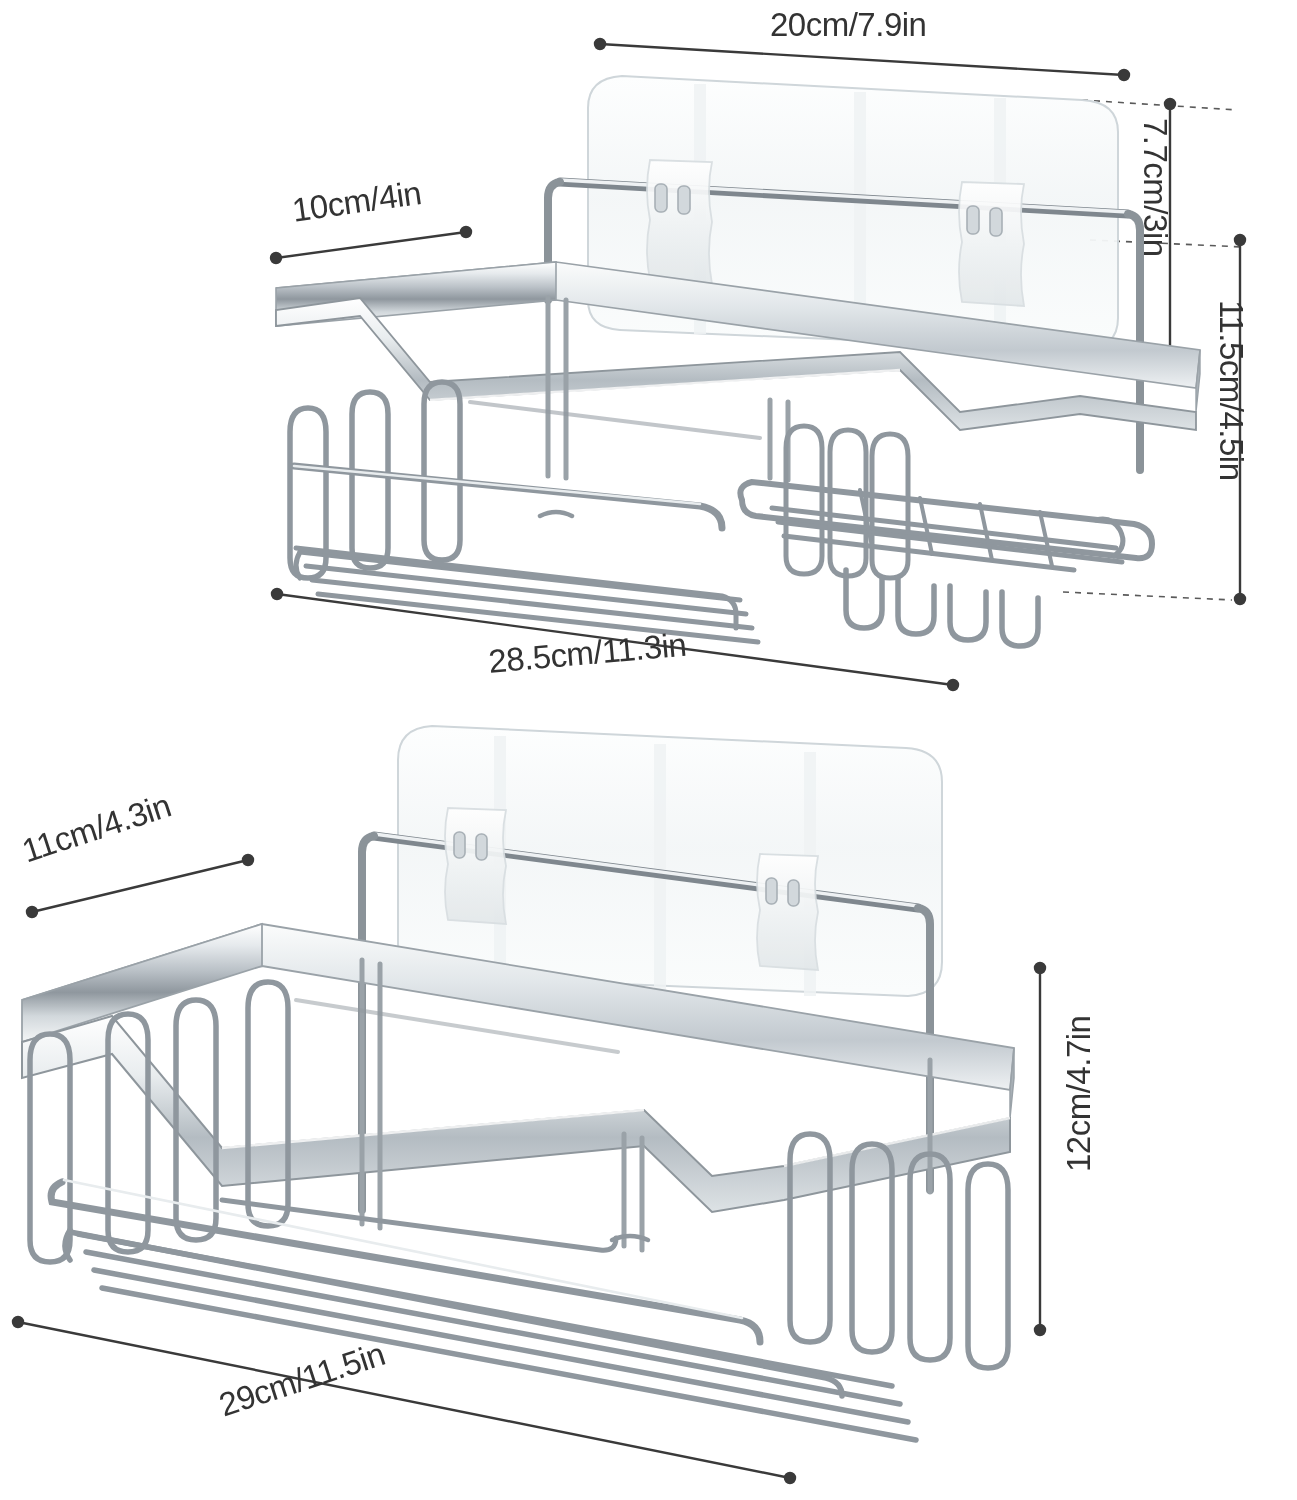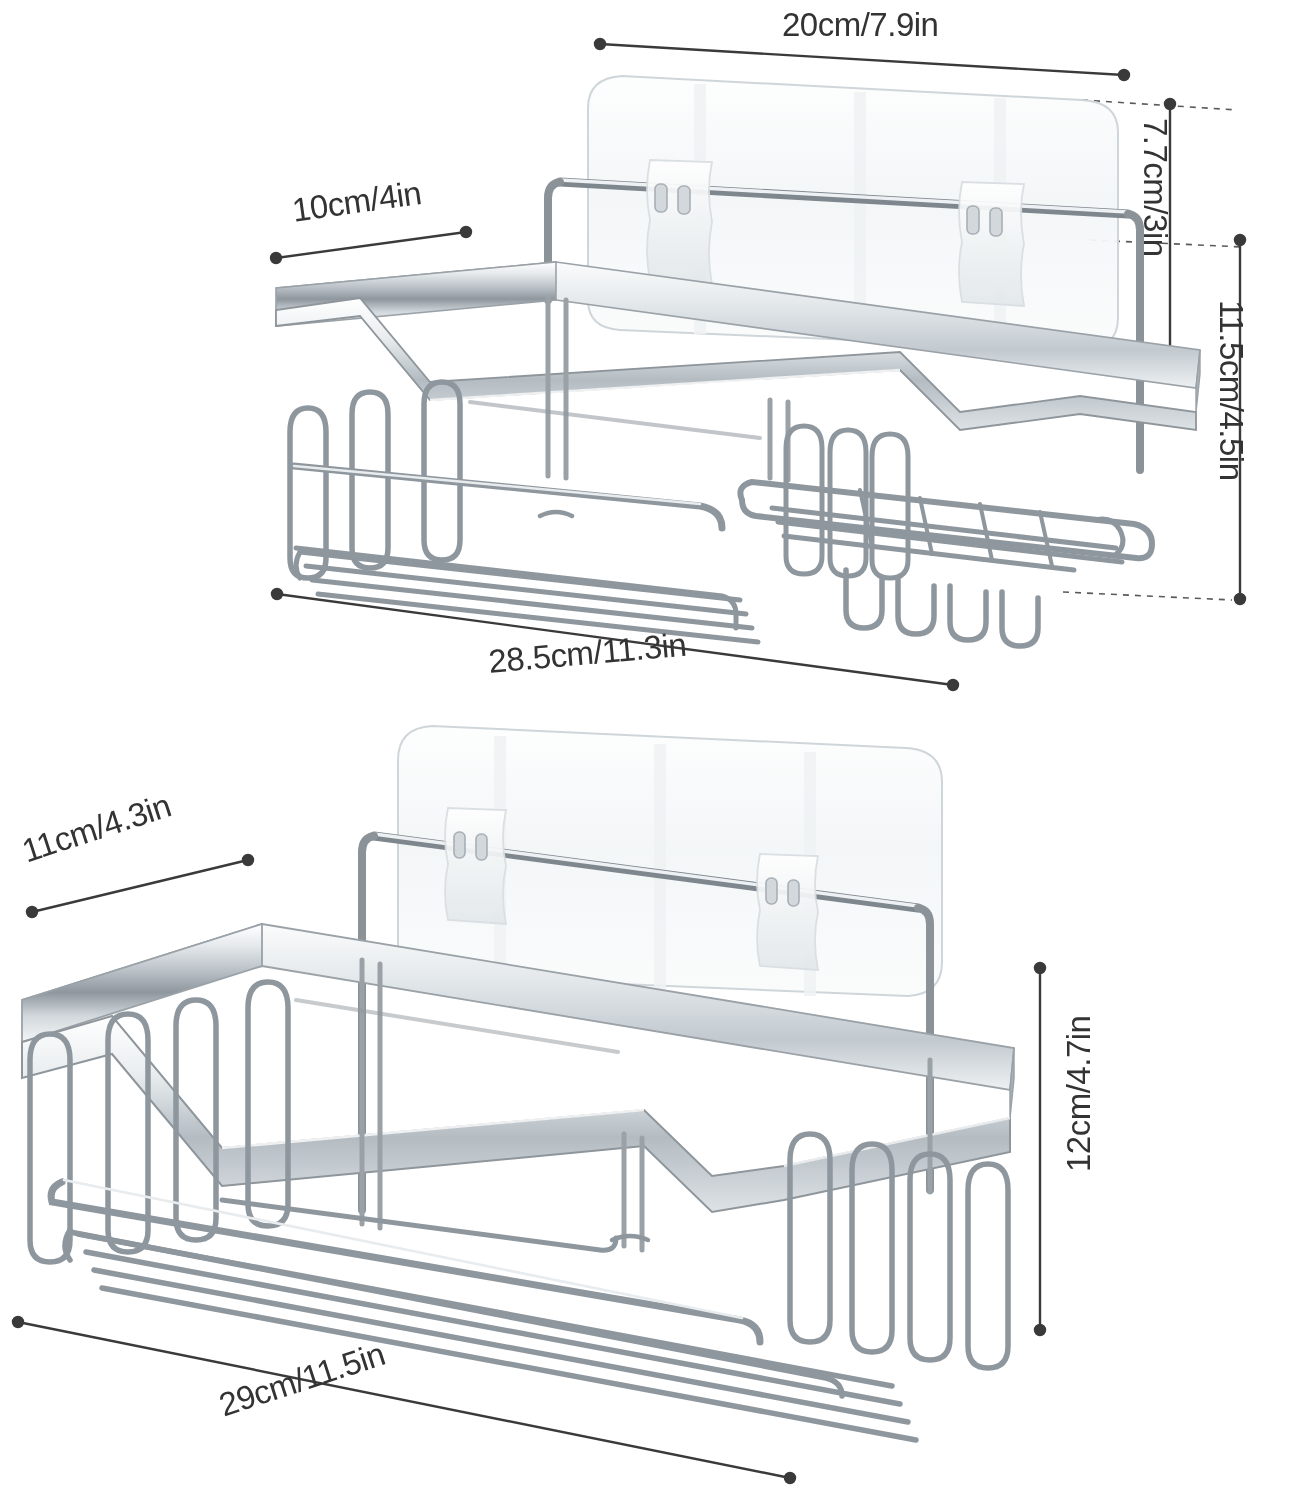--- a/index.html
+++ b/index.html
@@ -14,21 +14,21 @@
   .dimlabel{
     position:absolute;
     font-size:33px;
     letter-spacing:-0.5px;
     color:#333333;
     white-space:nowrap;
     font-weight:400;
     line-height:1;
   }
   
-  #lbl-top-width{ left:770px; top:8px;margin-left:12px; }
+  #lbl-top-width{ left:770px; top:8px; }
   #lbl-top-depth{ left:290px; top:194px; transform:rotate(-8deg); transform-origin:left top;}
   #lbl-top-back-height{ left:1172px; top:118px; transform:rotate(90deg); transform-origin:left top;}
   #lbl-top-total-height{ left:1248px; top:300px; transform:rotate(90deg); transform-origin:left top;}
   #lbl-top-length{ left:487px; top:645px; transform:rotate(-5deg); transform-origin:left top;}
   
   #lbl-bot-depth{ left:18px; top:836px; transform:rotate(-18deg); transform-origin:left top;}
   #lbl-bot-height{ left:1062px; top:1172px; transform:rotate(-90deg); transform-origin:left top;}
   #lbl-bot-length{ left:215px; top:1390px; transform:rotate(-18deg); transform-origin:left top;}
 </style>
 </head>

